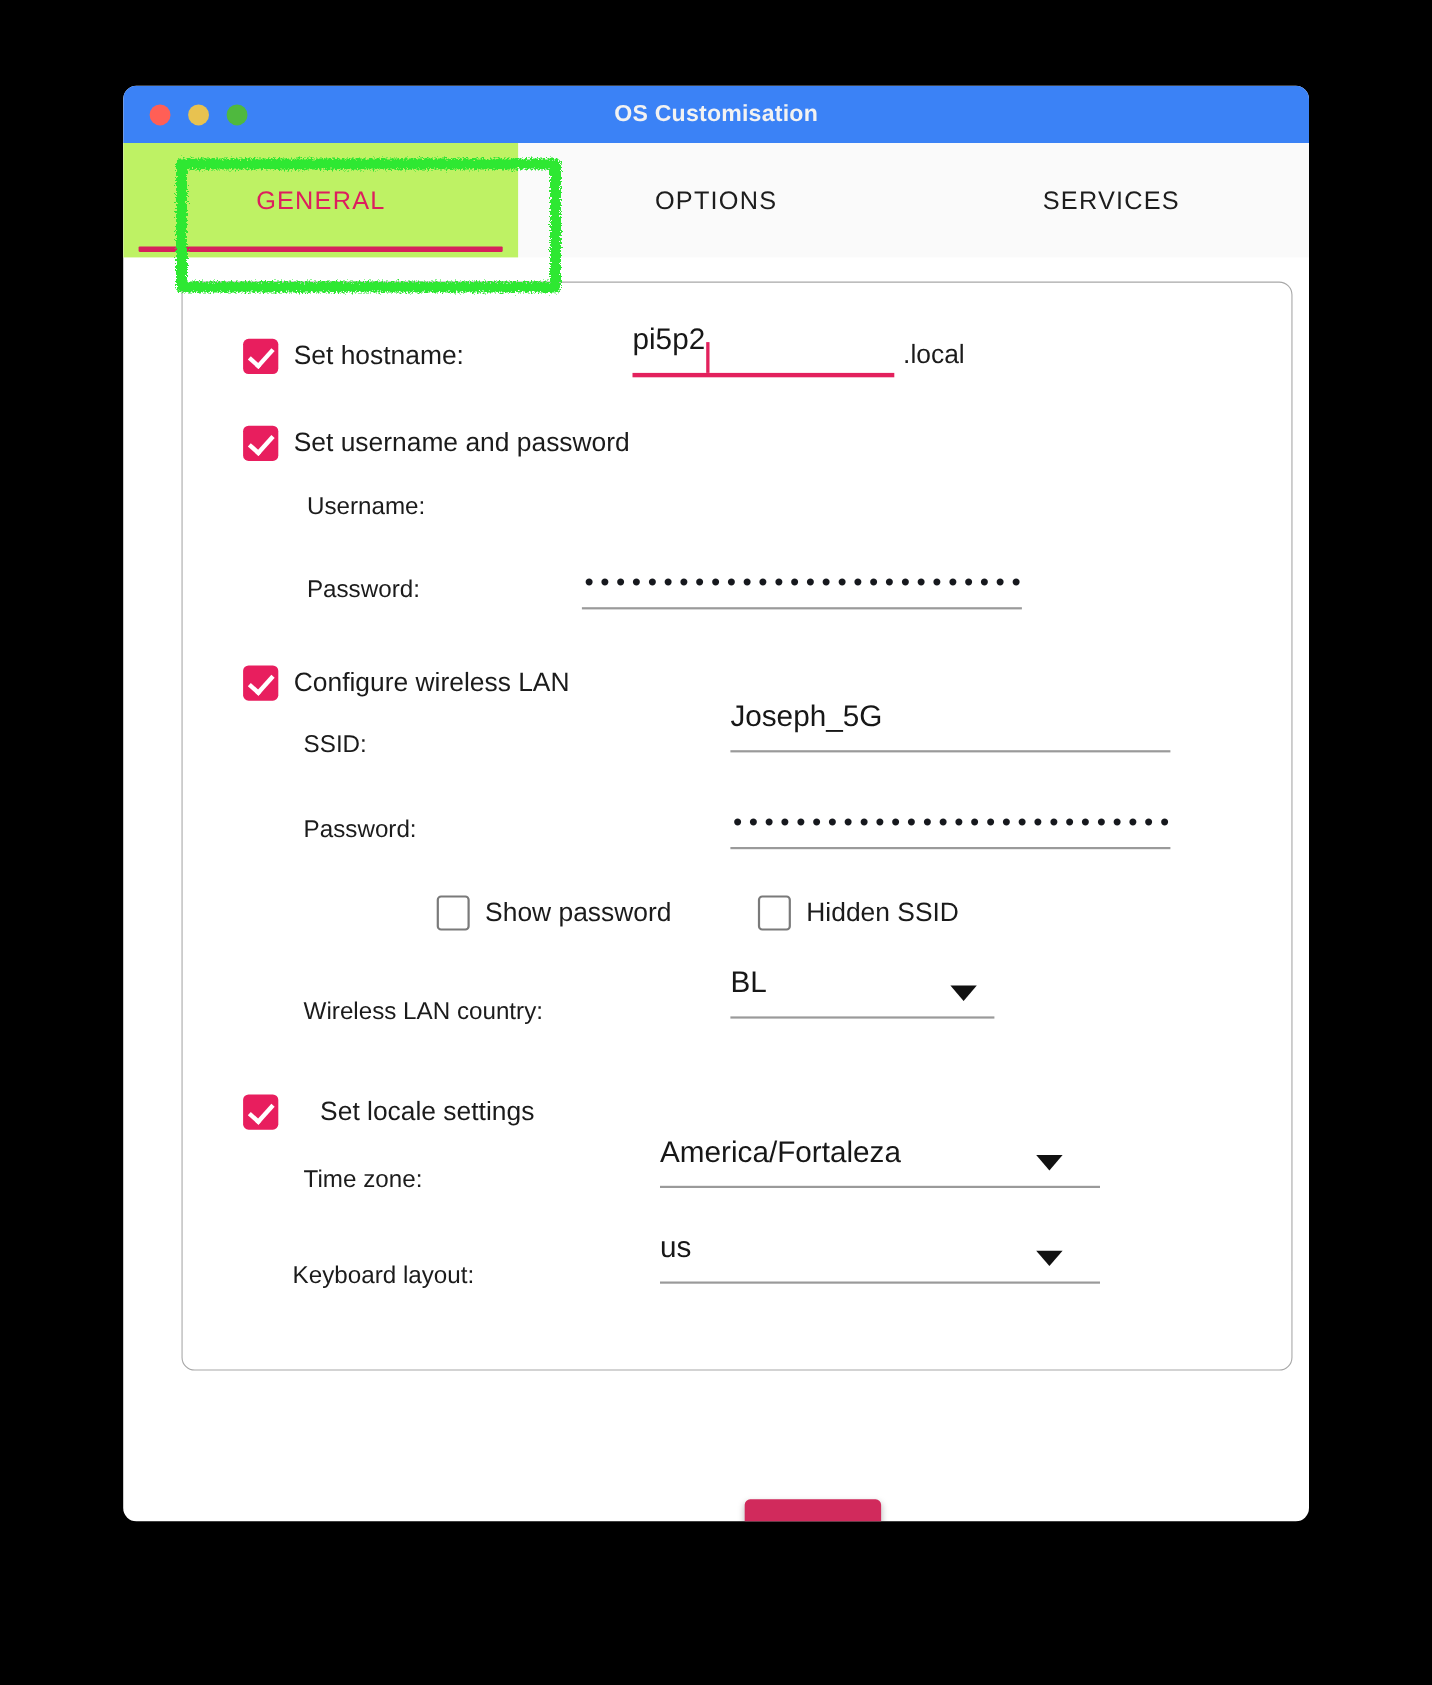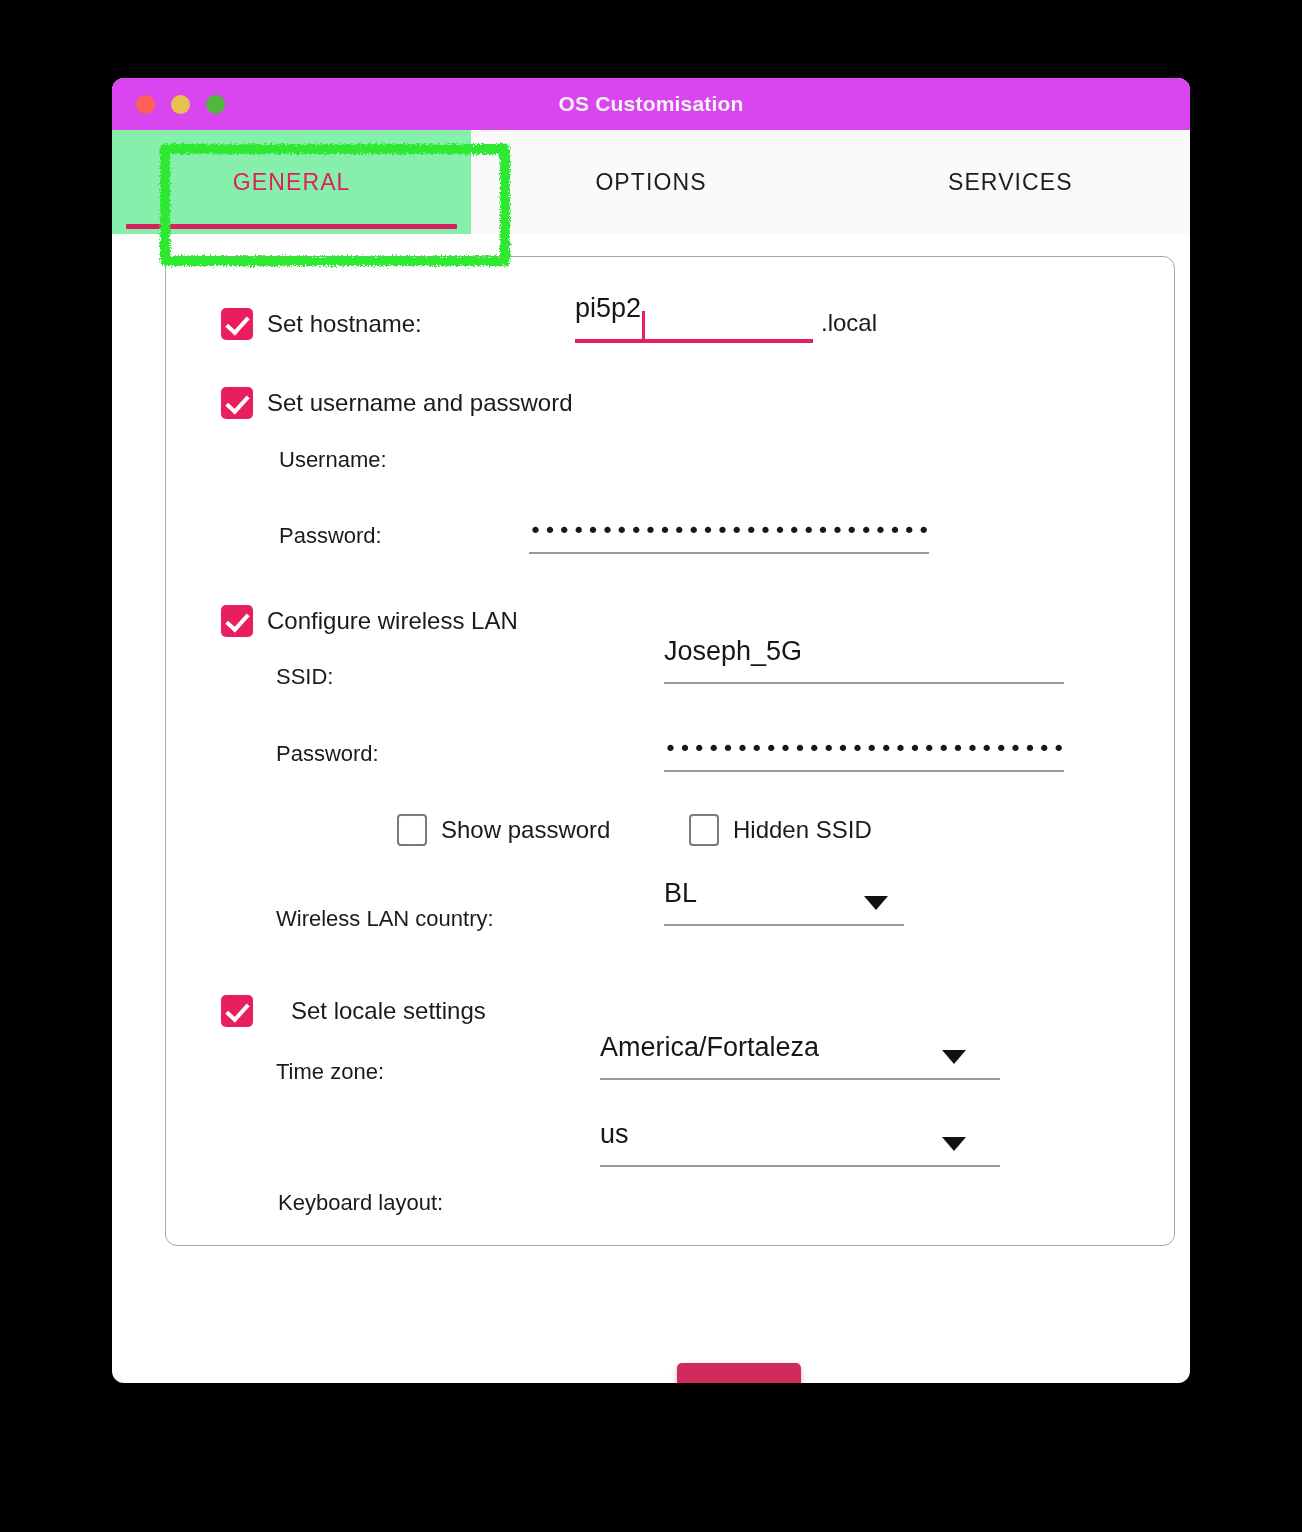--- a/index.html
+++ b/index.html
@@ -28,21 +28,21 @@
     height: 1305px;
     background: #ffffff;
     border-radius: 12px;
     overflow: hidden;
     box-shadow: 0 4px 18px rgba(0,0,0,0.55);
   }
 
   .titlebar {
     position: relative;
     height: 52px;
-    background: #d946ef;
+    background: #3b82f6;
     display: flex;
     align-items: center;
   }
 
   .traffic {
     position: absolute;
     left: 24px;
     top: 0;
     height: 52px;
     display: flex;
@@ -75,21 +75,21 @@
     position: relative;
     display: flex;
     align-items: center;
     justify-content: center;
     font-size: 23px;
     letter-spacing: 1.1px;
     color: #1d1d1d;
     cursor: pointer;
     user-select: none;
   }
-  .tab.active { color: #dd1f5e; background: #86efac; }
+  .tab.active { color: #dd1f5e; background: #bef264; }
   .tab .tab-underline {
     position: absolute;
     left: 14px;
     right: 14px;
     bottom: 5px;
     height: 5px;
     background: #d6215c;
     border-radius: 1px;
   }
 
@@ -308,21 +308,21 @@
         <div class="cb checked"></div>
         <span class="cb-label">Set locale settings</span>
       </div>
 
       <span class="field-label" style="position:absolute; left:110px; top:802px;">Time zone:</span>
       <div class="uline" style="position:absolute; left:434px; top:779px; width:400px;">
         <span class="val">America/Fortaleza</span>
         <span class="caret-arrow" style="right:34px; bottom:14px;"></span>
       </div>
 
-      <span class="field-label" style="position:absolute; left:112px; top:889px;margin-top:44px;">Keyboard layout:</span>
+      <span class="field-label" style="position:absolute; left:100px; top:889px;">Keyboard layout:</span>
       <div class="uline" style="position:absolute; left:434px; top:866px; width:400px;">
         <span class="val">us</span>
         <span class="caret-arrow" style="right:34px; bottom:14px;"></span>
       </div>
 
     </div>
 
     <button class="save-btn">SAVE</button>
 
   </div>

